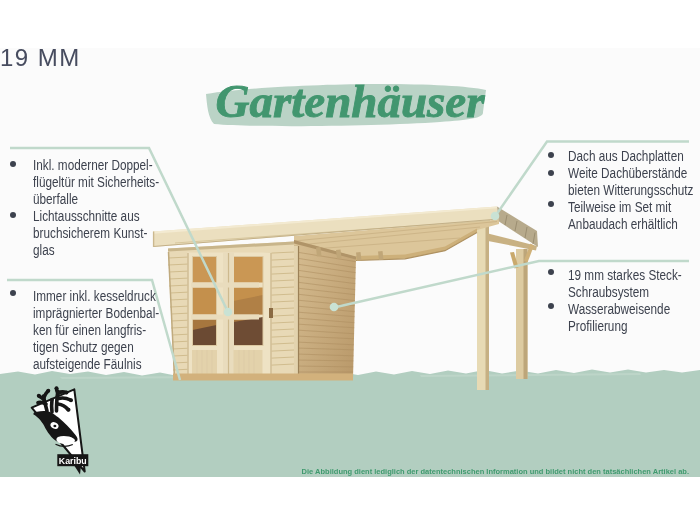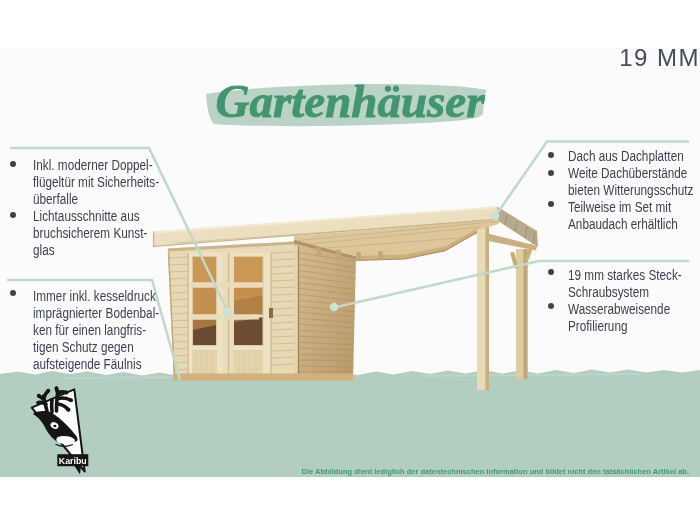--- a/index.html
+++ b/index.html
@@ -5,21 +5,21 @@
   html,body{margin:0;padding:0;}
   body{width:700px;height:525px;position:relative;font-family:"Liberation Sans",sans-serif;background:#fff;overflow:hidden;}
   .txt{position:absolute;color:#3d424e;font-size:14px;line-height:17px;letter-spacing:0px;white-space:nowrap;transform:scaleX(0.84);transform-origin:0 0;}
   .blt{position:absolute;width:6px;height:6px;border-radius:50%;background:#3d424e;}
 </style>
 </head>
 <body>
 
 <div style="position:absolute;left:0;top:48px;width:700px;height:429px;background:#fbfbfb;"></div>
 
-<div style="position:absolute;left:0;top:44px;width:700px;text-align:right;font-size:24px;letter-spacing:1.5px;color:#474c5f;">19 MM</div>
+<div style="position:absolute;left:0;top:44px;width:700px;text-align:left;font-size:24px;letter-spacing:1.5px;color:#474c5f;">19 MM</div>
 
 <svg style="position:absolute;left:0;top:0;" width="700" height="525" viewBox="0 0 700 525">
 
   <path d="M206,94 C250,87 330,84 378,84 C430,84 468,86 486,90 L483,112 C484,118 470,120 440,122 C380,126 260,128 214,124 C208,118 207,105 206,94 Z" fill="#bad3c6"></path>
 
   <text x="350" y="117" text-anchor="middle" font-family="Liberation Serif" font-style="italic" font-weight="bold" font-size="47" fill="#42966f" stroke="#42966f" stroke-width="0.9">Gartenhäuser</text>
 
   <g>
     <path d="M0,374 L18,371.5 L35,374.5 L52,371 L70,374 L88,371.5 L106,375 L124,372 L142,375.5 L160,372.5 L178,376 L196,373 L214,376.5 L232,373.5 L250,376.5 L268,373 L286,376 L304,372.5 L322,375.5 L340,372 L358,375 L376,371.5 L394,374.5 L412,371 L430,374 L448,370.5 L466,373.5 L484,370 L502,373.5 L520,370.5 L538,373.5 L556,370 L574,373 L592,369.5 L610,372.5 L628,369.5 L646,372.5 L664,370 L682,372.5 L700,370 L700,477 L0,477 Z" fill="#b2cec0"></path>
     <path d="M60,377 L210,376 L212,378 L62,379 Z" fill="#bdd5c8"></path>

